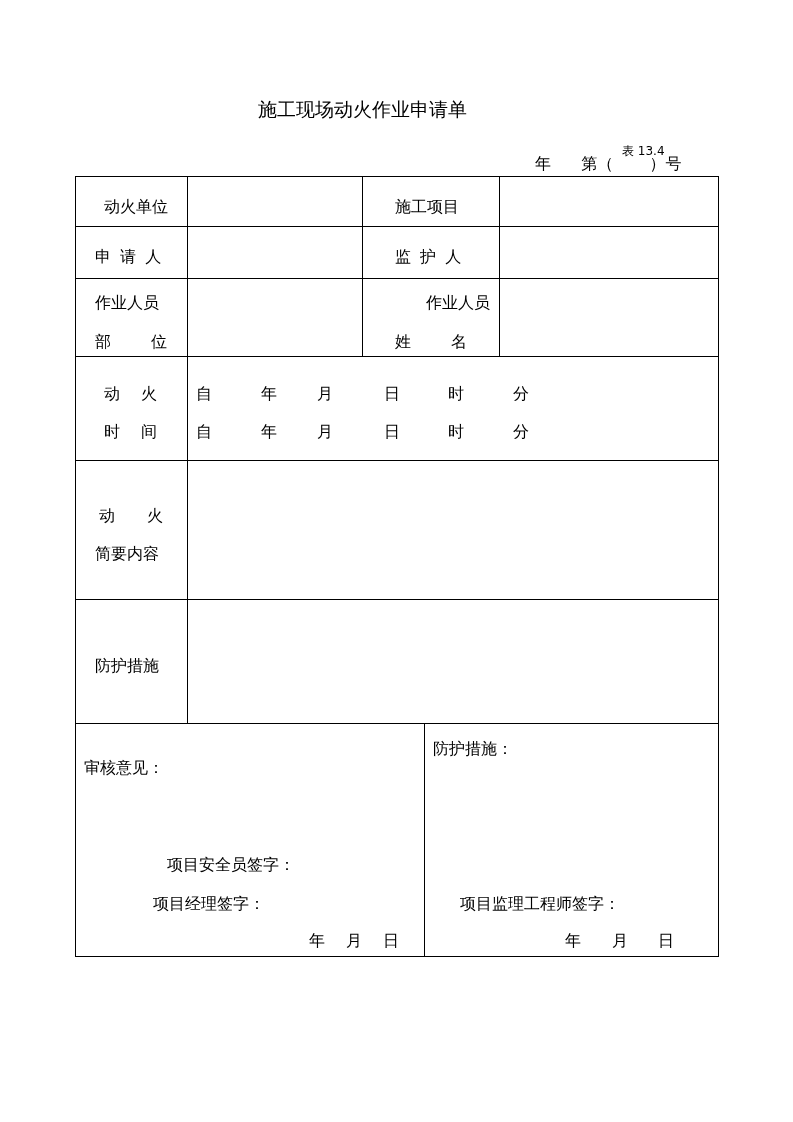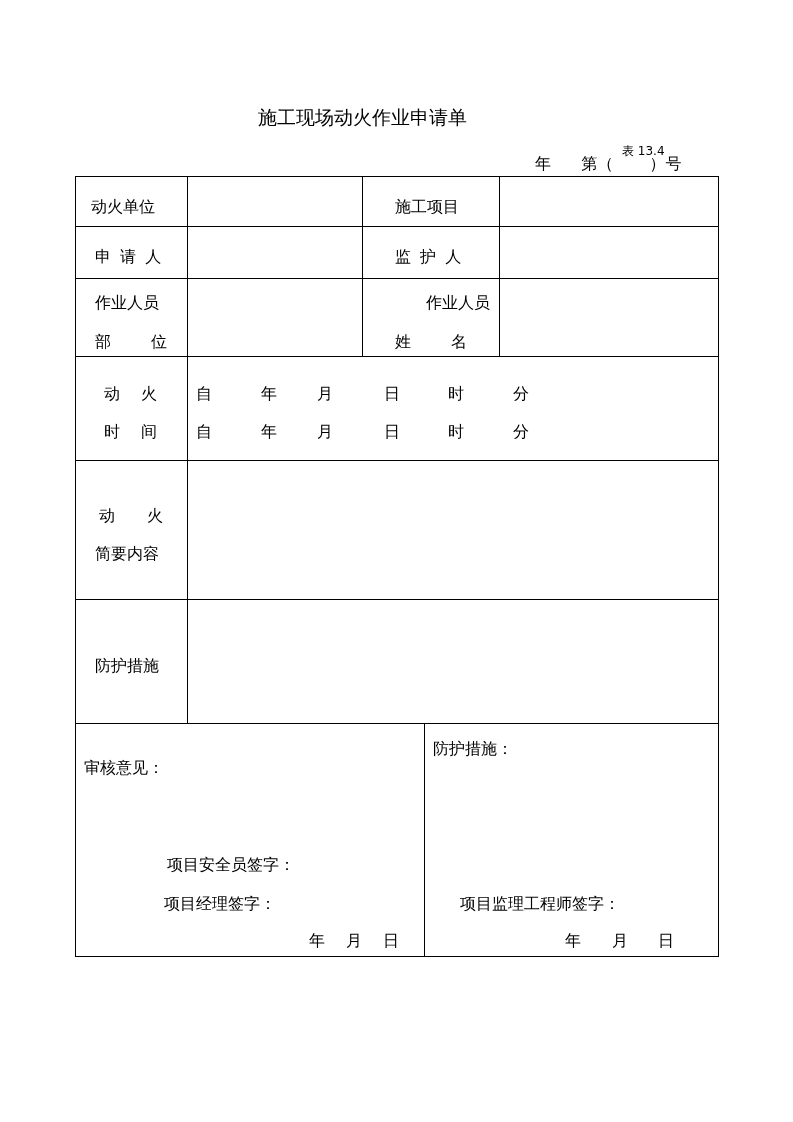--- a/index.html
+++ b/index.html
@@ -1,18 +1,18 @@
 <!DOCTYPE html>
 <html><head>
 <meta charset="utf-8">
 <style>
   html,body{margin:0;padding:0;background:#fff;}
   body{width:793px;height:1122px;position:relative;font-family:"DejaVu Serif","Liberation Serif",serif;color:#000;overflow:hidden;}
   .abs{position:absolute;white-space:nowrap;}
-  .title{left:258px;top:97px;font-size:19px;font-family:"DejaVu Sans","Liberation Sans",sans-serif;letter-spacing:0px;margin-top:8px;}
+  .title{left:258px;top:97px;font-size:19px;font-family:"DejaVu Sans","Liberation Sans",sans-serif;letter-spacing:0px;}
   .tableno{left:622px;top:104px;font-size:12px;font-family:"DejaVu Sans","Liberation Sans",sans-serif;margin-top:39px;}
   .serial{left:535px;top:154px;font-size:16px;font-family:"DejaVu Sans","Liberation Sans",sans-serif;}
   .serial span{display:inline-block;}
   .box{position:absolute;border:1px solid #000;box-sizing:border-box;}
   .hl{position:absolute;height:1px;background:#000;}
   .vl{position:absolute;width:1px;background:#000;}
   .t{position:absolute;font-size:16px;white-space:nowrap;line-height:18px;}
 </style>
 </head>
 <body>
@@ -34,21 +34,21 @@
 <div class="hl" style="left:75px;top:356px;width:644px;"></div>
 <div class="hl" style="left:75px;top:460px;width:644px;"></div>
 <div class="hl" style="left:75px;top:599px;width:644px;"></div>
 <div class="hl" style="left:75px;top:723px;width:644px;"></div>
 
 <div class="vl" style="left:187px;top:176px;height:547px;"></div>
 <div class="vl" style="left:362px;top:176px;height:180px;"></div>
 <div class="vl" style="left:499px;top:176px;height:180px;"></div>
 <div class="vl" style="left:424px;top:723px;height:233px;"></div>
 
-<div class="t" style="left:91px;top:198px;">动火单位</div>
+<div class="t" style="left:104px;top:198px;">动火单位</div>
 <div class="t" style="left:188px;top:177px;width:174px;height:49px;"></div>
 <div class="t" style="left:395px;top:198px;">施工项目</div>
 <div class="t" style="left:500px;top:177px;width:218px;height:49px;"></div>
 
 <div class="t" style="left:95px;top:248px;letter-spacing:2px;">申 请 人</div>
 <div class="t" style="left:188px;top:227px;width:174px;height:51px;"></div>
 <div class="t" style="left:395px;top:248px;letter-spacing:2px;">监 护 人</div>
 <div class="t" style="left:500px;top:227px;width:218px;height:51px;"></div>
 
 <div class="t" style="left:95px;top:294px;">作业人员</div>
@@ -86,21 +86,21 @@
 <div class="t" style="left:147px;top:507px;">火</div>
 <div class="t" style="left:95px;top:545px;">简要内容</div>
 <div class="t" style="left:188px;top:461px;width:530px;height:138px;"></div>
 
 <div class="t" style="left:95px;top:657px;">防护措施</div>
 <div class="t" style="left:188px;top:600px;width:530px;height:123px;"></div>
 
 <div class="t" style="left:84px;top:759px;">审核意见：</div>
 <div class="t" style="left:76px;top:760px;width:348px;height:90px;"></div>
 <div class="t" style="left:167px;top:856px;">项目安全员签字：</div>
-<div class="t" style="left:164px;top:895px;font-family:Liberation Serif, serif;">项目经理签字：</div>
+<div class="t" style="left:153px;top:895px;font-family:Liberation Serif, serif;">项目经理签字：</div>
 <div class="t" style="left:309px;top:932px;">年</div>
 <div class="t" style="left:346px;top:932px;">月</div>
 <div class="t" style="left:383px;top:932px;">日</div>
 
 <div class="t" style="left:433px;top:740px;">防护措施：</div>
 <div class="t" style="left:425px;top:760px;width:293px;height:120px;"></div>
 <div class="t" style="left:460px;top:895px;">项目监理工程师签字：</div>
 <div class="t" style="left:565px;top:932px;">年</div>
 <div class="t" style="left:612px;top:932px;">月</div>
 <div class="t" style="left:658px;top:932px;">日</div>

